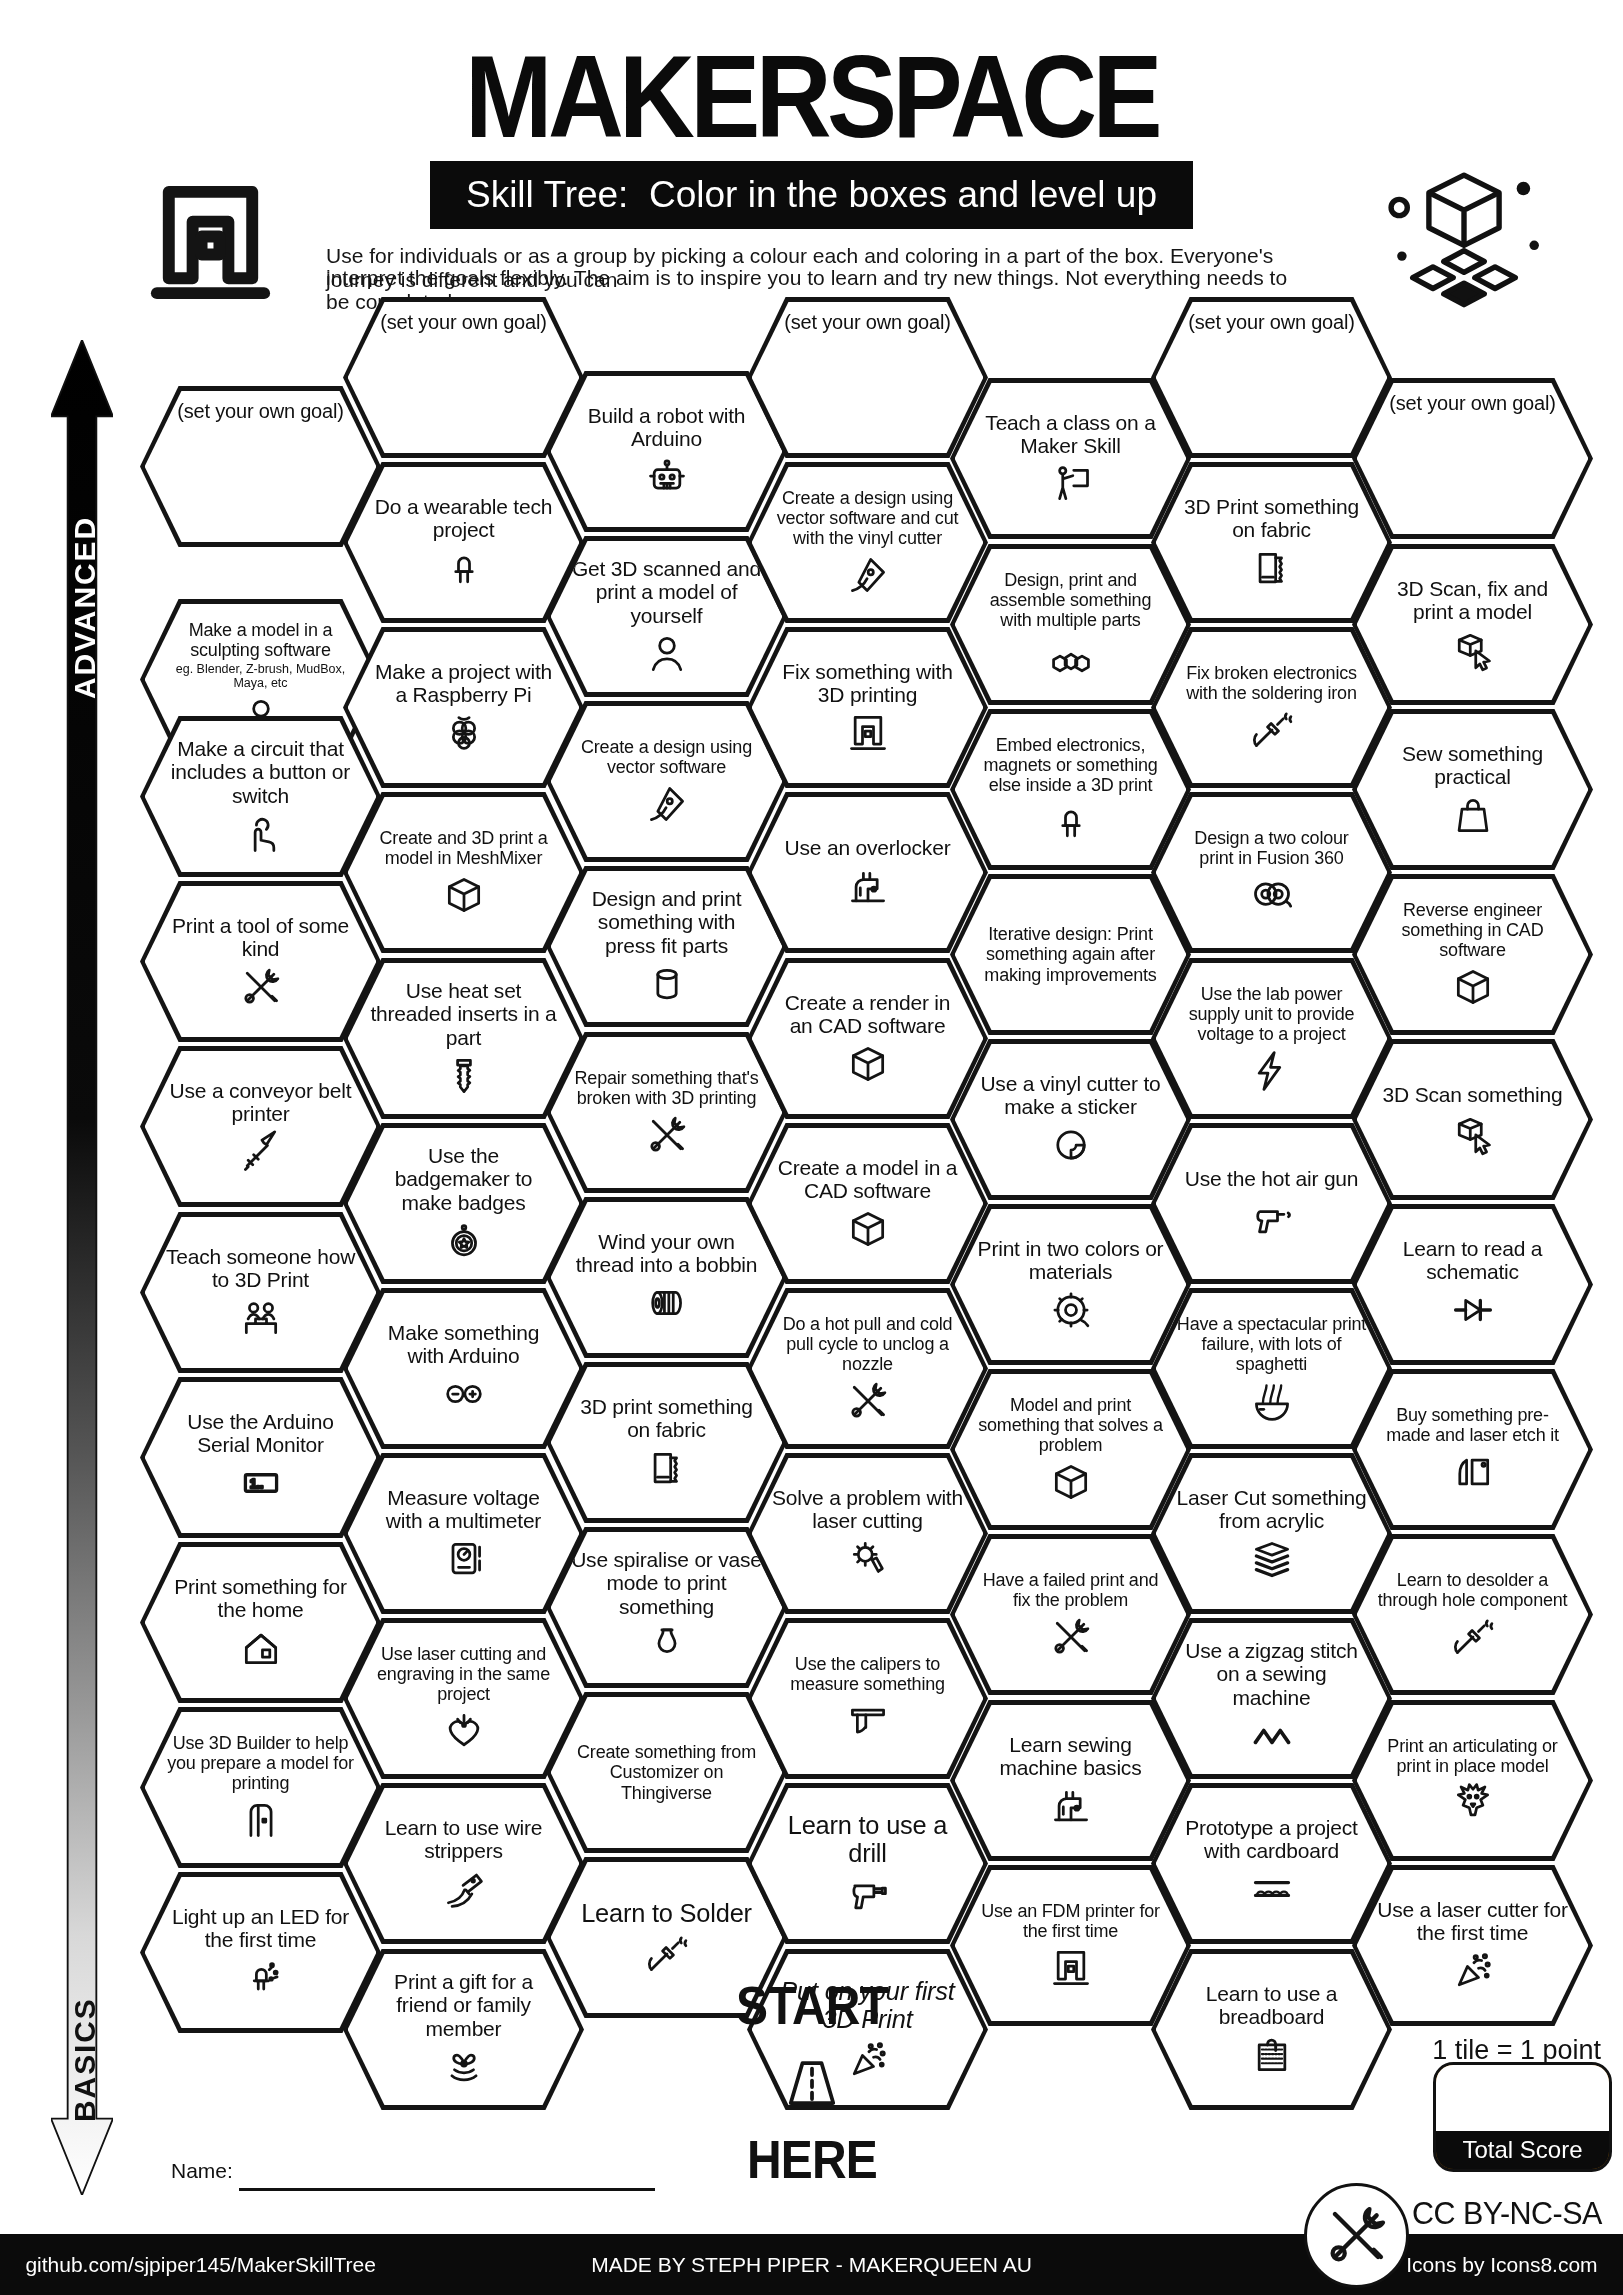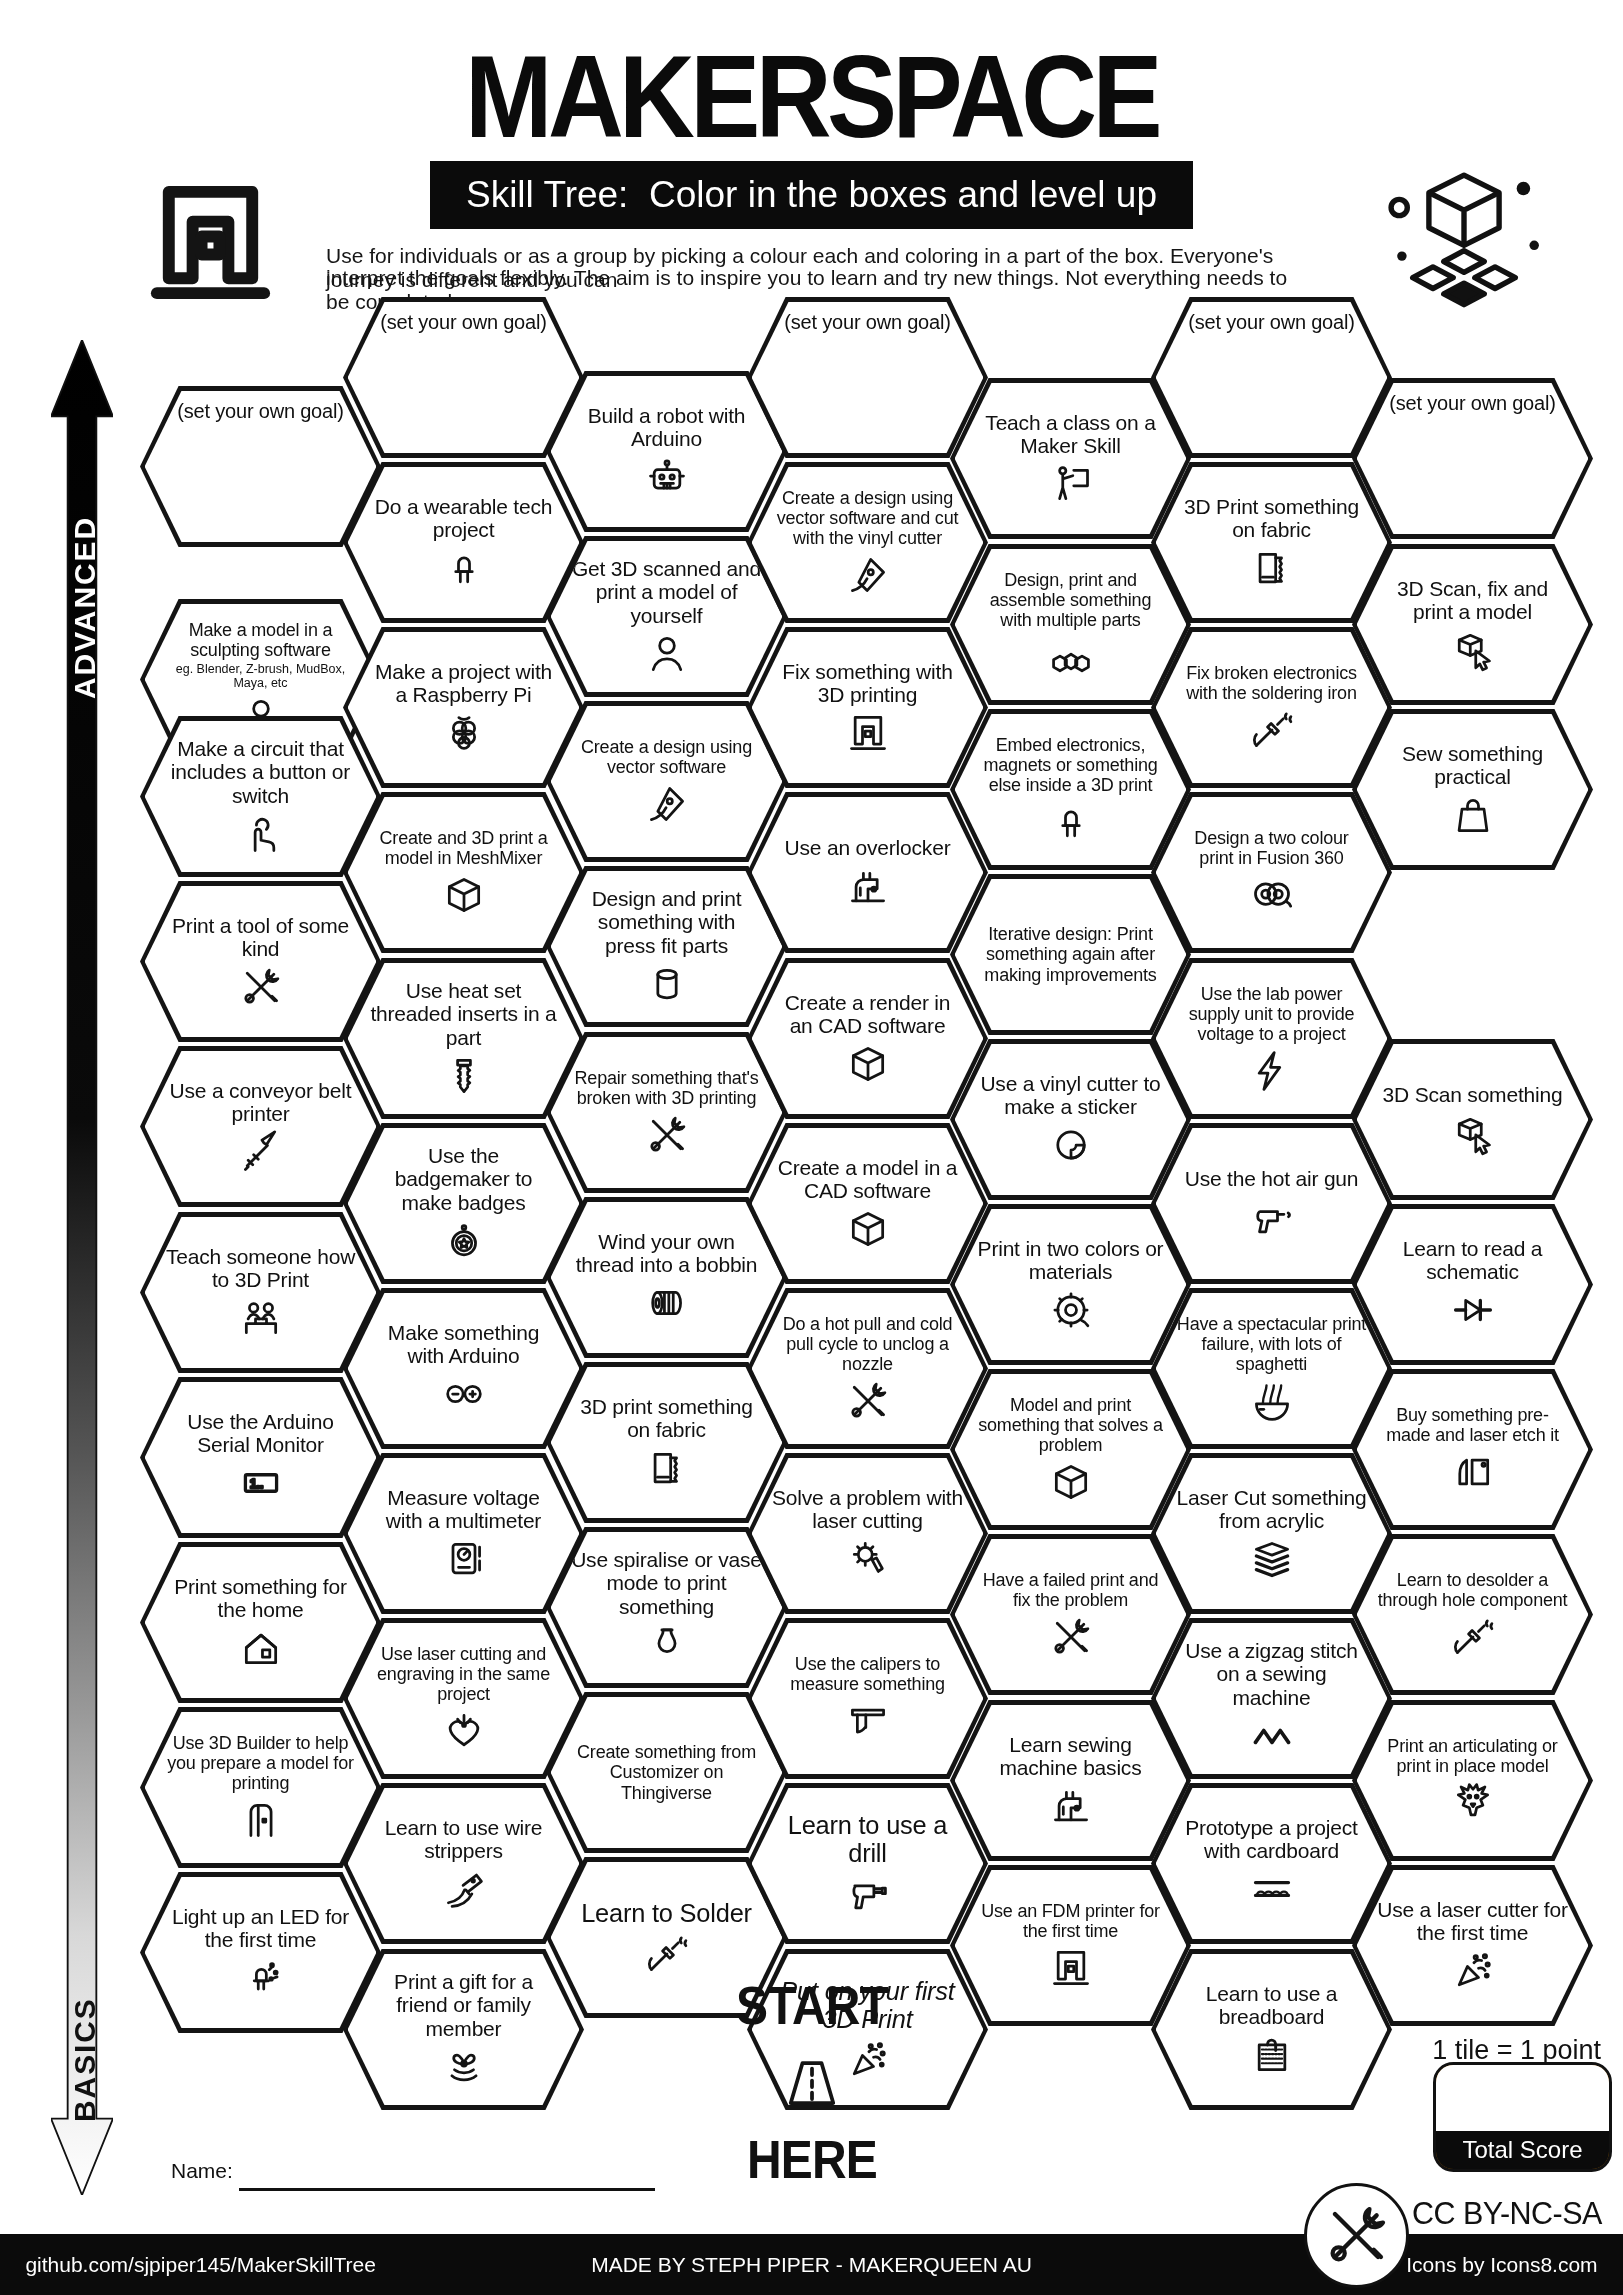--- a/index.html
+++ b/index.html
@@ -873,20 +873,28 @@
         </div>
       </div>
       <div class="hexo" style="left: 1352px; top: 709px;">
         <div class="hexi">
           <div class="lbl m">Sew something practical</div>
           <svg class="icn" viewBox="0 0 24 24">
             <use href="#i-bag"></use>
           </svg>
         </div>
       </div>
+      <div class="hexo" style="left: 1352px; top: 874px;">
+        <div class="hexi">
+          <div class="lbl s">Reverse engineer something in CAD software</div>
+          <svg class="icn" viewBox="0 0 24 24">
+            <use href="#i-cube"></use>
+          </svg>
+        </div>
+      </div>
       <div class="hexo" style="left: 1352px; top: 1039px;">
         <div class="hexi">
           <div class="lbl m">3D Scan something</div>
           <svg class="icn" viewBox="0 0 24 24">
             <use href="#i-cubecursor"></use>
           </svg>
         </div>
       </div>
       <div class="hexo" style="left: 1352px; top: 1204px;">
         <div class="hexi">

